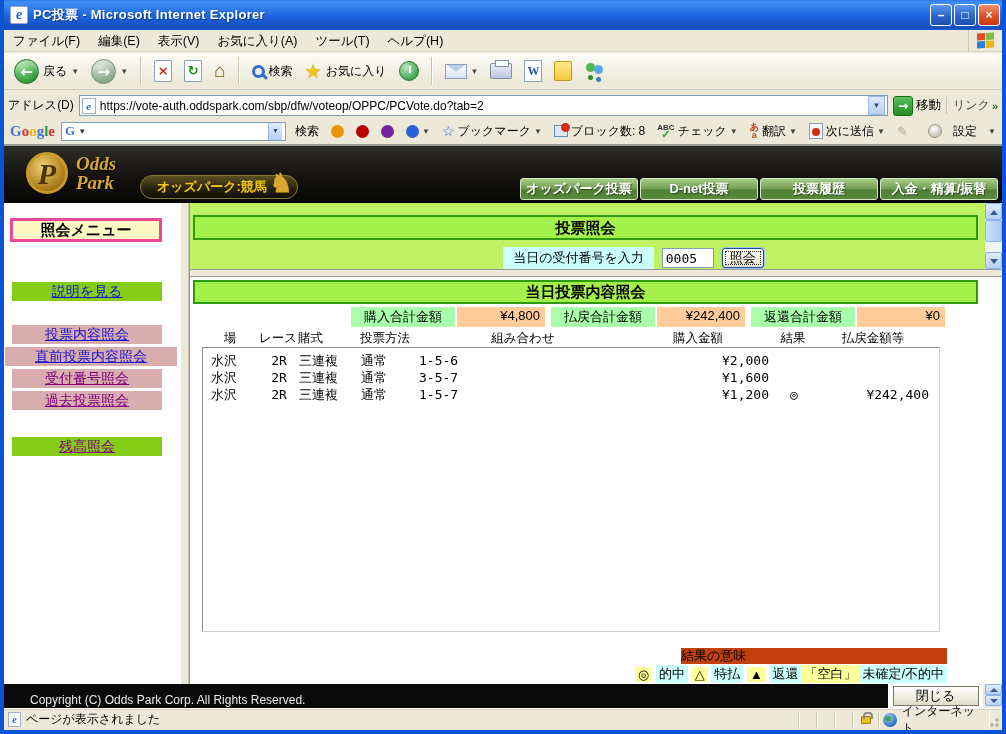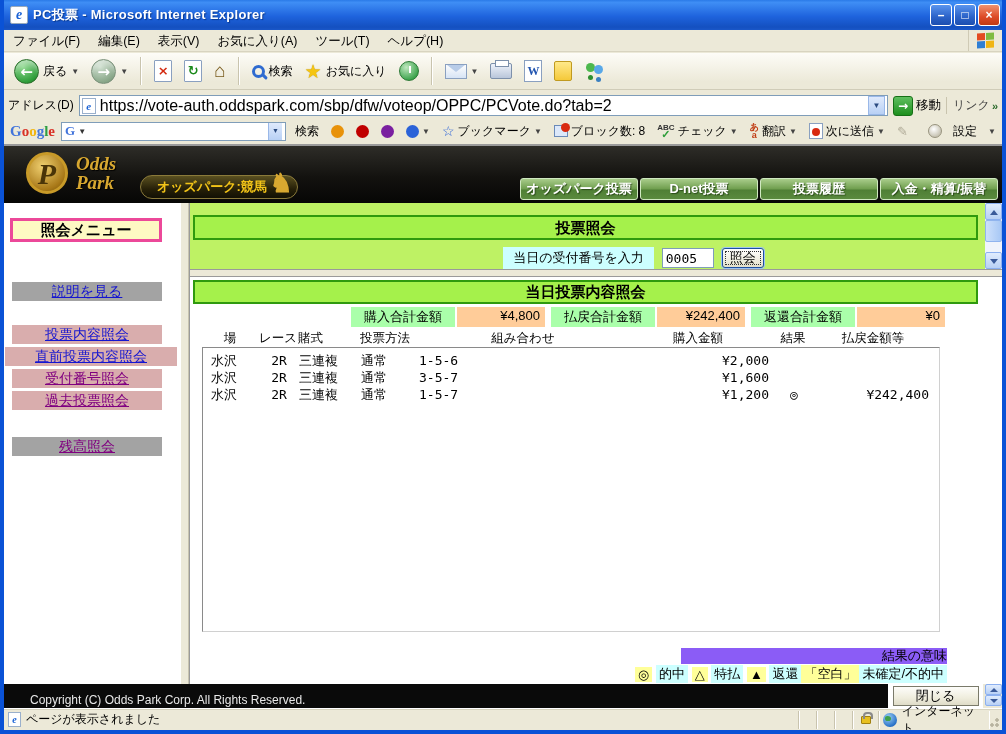--- a/index.html
+++ b/index.html
@@ -66,21 +66,21 @@
   .ic-msgr { position:relative; width:22px; height:20px; }
   .ic-msgr i{ position:absolute; width:9px; height:9px; border-radius:50%; }
   .ic-msgr i:nth-child(1){ left:2px; top:2px; background:#4db84d; box-shadow:0 10px 0 -2px #2f8f2f; }
   .ic-msgr i:nth-child(2){ right:3px; top:4px; background:#58a8e8; box-shadow:0 10px 0 -2px #3a7fc0; }
 
   
   .addressbar { position:absolute; left:0; top:91px; width:998px; height:30px; background:#ece9d8;
     border-bottom:1px solid #d0ccb8; display:flex; align-items:center; padding:0 4px; font-size:12px; gap:5px; }
   .addr-input { flex:1; height:21px; background:#fff; border:1px solid #7f9db9; display:flex; align-items:center; padding:0 2px; gap:4px; }
   .addr-ie { width:14px; height:16px; background:#fff; border:1px solid #9ab0cc; color:#1a62d5; font:italic bold 11px/14px "Liberation Serif",serif; text-align:center; }
-  .addr-url { font-size:16px; color:#000; white-space:nowrap; overflow:hidden; }
+  .addr-url { font-size:12px; color:#000; white-space:nowrap; overflow:hidden; }
   .addr-drop { margin-left:auto; width:17px; height:19px; background:linear-gradient(#dfeafc,#b8d0f5); border:1px solid #9ab8e8; color:#2a4a80; font-size:8px; text-align:center; line-height:18px; }
   .go-btn { display:flex; align-items:center; gap:3px; font-size:12.5px; }
   .go-ic { width:20px; height:20px; background:linear-gradient(#5fbf5f,#1e8f1e); border:1px solid #167016; border-radius:3px; color:#fff; font:bold 12px/19px "DejaVu Sans",sans-serif; text-align:center; }
   .links-lbl { color:#444; display:flex; align-items:center; gap:2px; padding-left:6px; border-left:1px solid #c9c4ae; }
   .chev { font-weight:bold; color:#2a6a2a; font-size:11px; }
 
   
   .googlebar { position:absolute; left:0; top:118px; width:998px; height:28px; background:#ece9d8;
     border-bottom:2px solid #9a9a9a; display:flex; align-items:center; padding:0 6px; gap:6px; font-size:12px; }
   .glogo { font:bold 15px "Liberation Serif",serif; letter-spacing:0; }
@@ -126,21 +126,21 @@
   .sidebar { position:absolute; left:0; top:0; width:176px; height:481px; background:#fff; }
   .vdivider { position:absolute; left:176px; top:0; width:10px; height:481px;
     background:#ece9d8; border-left:1px solid #fff; border-right:1px solid #9a9a9a; box-shadow:inset -1px 0 0 #c8c4b0; }
   .mainframes { position:absolute; left:186px; top:0; width:812px; height:481px; }
 
   .side-title { position:absolute; left:6px; top:15px; width:152px; height:24px;
     background:#fef9c3; border:3px solid #ec4899; color:#000;
     font:bold 15px/18px "Liberation Sans",sans-serif; text-align:center; }
   .side-link { position:absolute; display:block; width:150px; height:19px; left:8px;
     font:14px/19px "Liberation Sans",sans-serif; text-align:center; text-decoration:underline; }
-  .bg-green { background:#a3a3a3; }
+  .bg-green { background:#84cc16; }
   .bg-pink { background:#d9adad; }
   .lnk-blue { color:#1515d0; }
   .lnk-purple { color:#800080; }
 
   
   .topframe { position:absolute; left:0; top:0; width:812px; height:66px; background:#bef264; }
   .green-bar { background:#a5f14b; border:2px solid #2f9a0e; color:#000;
     font:bold 15px/21px "Liberation Sans",sans-serif; text-align:center; }
   .tf-bar { position:absolute; left:3px; top:12px; width:785px; height:25px; }
   .tf-row { position:absolute; left:0; top:44px; width:795px; display:flex; justify-content:center; align-items:center; gap:8px; transform:translateX(46px); }
@@ -161,21 +161,21 @@
   .thead { position:absolute; left:12px; top:53px; width:738px; display:flex; font-size:12.5px; }
   .tablebox { position:absolute; left:12px; top:70px; width:738px; height:285px; background:#fff;
     border:1px solid #8a8a8a; border-right-color:#d0d0d0; border-bottom-color:#d0d0d0; padding-top:4px; }
   .trow { display:flex; font:13px/17px "DejaVu Sans Mono",monospace; }
   .c-place{width:56px; padding-left:8px;} .c-race{width:40px; text-align:center;} .c-type{width:62px;}
   .c-method{width:58px;} .c-combo{width:210px;} .c-amount{width:140px; text-align:right;}
   .c-result{width:50px; text-align:center;} .c-payout{width:110px; text-align:right;}
   .thead .c-place{ text-align:center; padding-left:0; } .thead .c-combo{ text-align:center; }
   .thead .c-amount{ text-align:center; } .thead .c-payout{ text-align:center; }
   .legend-bar { position:absolute; top:371px; right:55px; width:266px; height:16px;
-    background:#8b5cf6; font:13px/16px "Liberation Sans",sans-serif; text-align:right; }
+    background:#c2410c; font:13px/16px "Liberation Sans",sans-serif; text-align:left; }
   .legend-row { position:absolute; top:388px; right:55px; display:flex; align-items:center; font-size:13px; white-space:nowrap; }
   .lg-sym { background:#ffff99; padding:0 3px; }
   .lg-txt { background:#ccffff; padding:0 3px; }
 
   
   .blackbar { position:absolute; left:0; top:684px; width:979px; height:24px; background:#0a0a0a; }
   .copyright { position:absolute; left:26px; bottom:1px; color:#e8e8e8; font-size:12px; }
   .closewrap { position:absolute; right:0; top:0; width:95px; height:24px; background:#fff; display:flex; align-items:center; justify-content:center; }
   .close-btn { width:86px; height:20px; background:linear-gradient(180deg,#fdfdfa,#efeddd 60%,#dfdcc8); border:1px solid #7a7a6a;
     font:13px/18px "Liberation Sans",sans-serif; text-align:center; }

